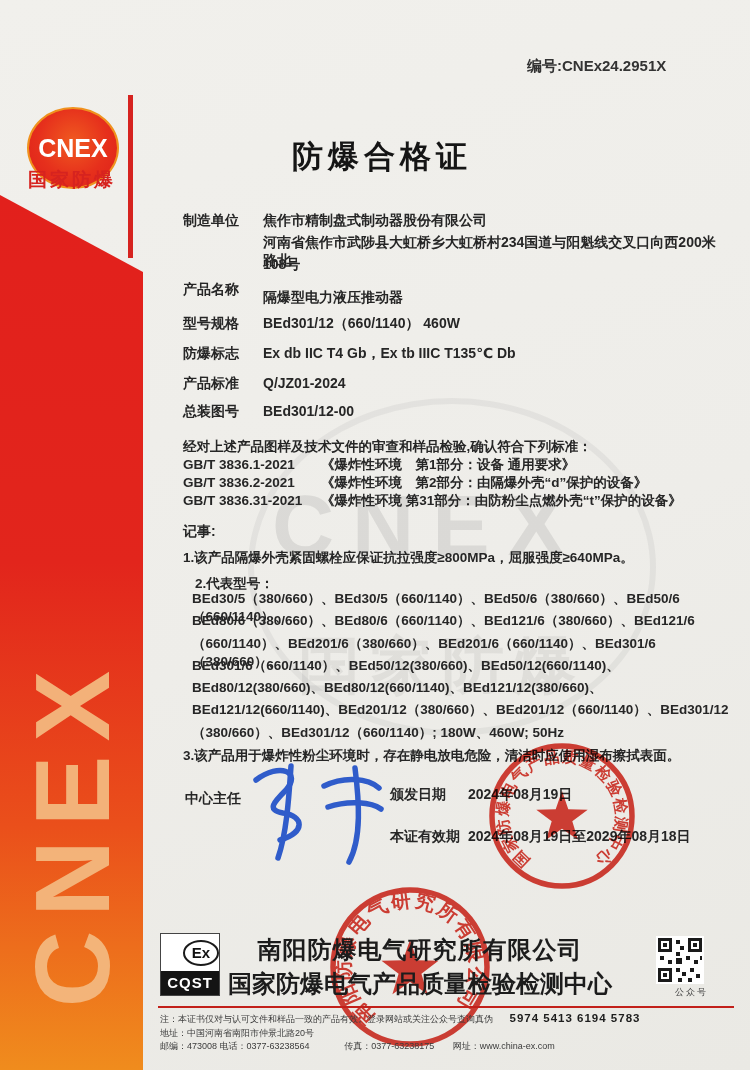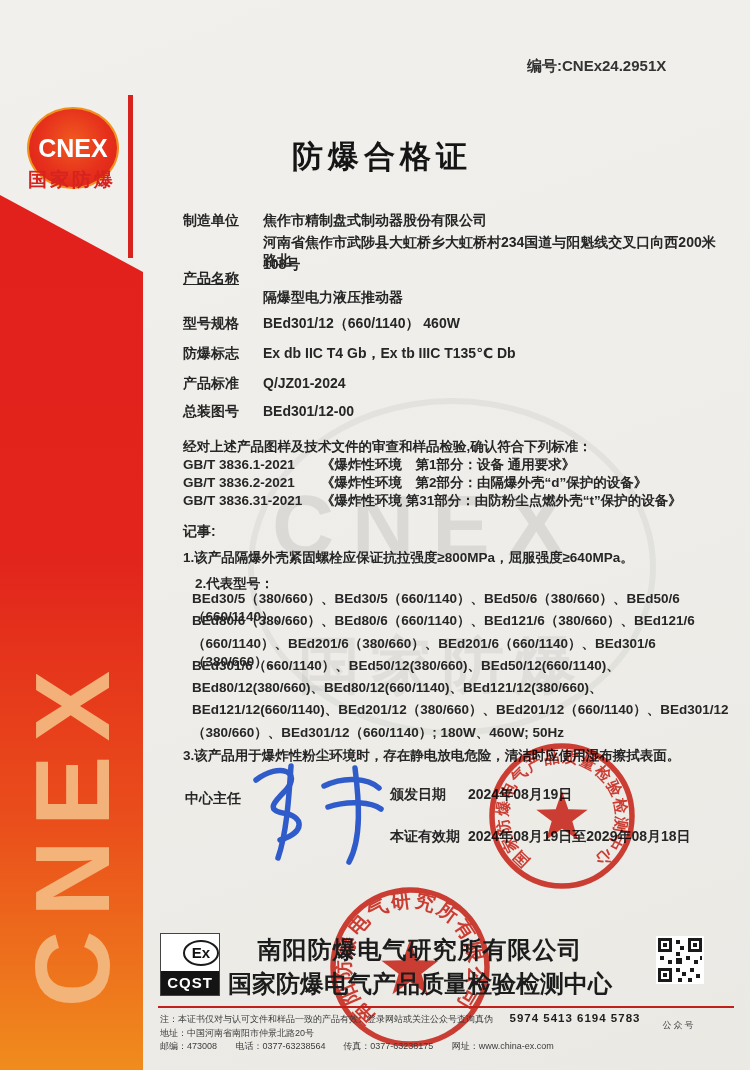--- a/index.html
+++ b/index.html
@@ -58,22 +58,22 @@
   .cqst-top{height:37px;display:flex;align-items:center;justify-content:flex-end;}
   .cqst-ex{width:36px;height:26px;border:2px solid #1a1a1a;border-radius:50%;display:flex;
         align-items:center;justify-content:center;font-size:15px;font-weight:700;color:#111;box-sizing:border-box;}
   .cqst-bottom{height:24px;background:#141414;color:#fff;text-align:center;font-size:15px;
         font-weight:700;line-height:24px;letter-spacing:1px;}
   .org1{left:220px;top:934px;width:400px;text-align:center;font-size:24px;font-weight:700;
         color:#1c1c1c;letter-spacing:1px;}
   .org2{left:195px;top:968px;width:450px;text-align:center;font-size:24px;font-weight:700;
         color:#1c1c1c;}
   .qr{left:656px;top:936px;}
-  .qr-caption{left:650px;top:986px;width:58px;text-align:center;font-size:9px;color:#444;
-        letter-spacing:2px;margin-top:33px;}
+  .qr-caption{left:650px;top:986px;width:58px;text-align:right;font-size:9px;color:#444;
+        letter-spacing:2px;}
   .divider{left:158px;top:1006px;width:576px;height:2px;background:#c2201a;}
 
   
   .foot{font-size:9px;color:#3c3c3c;}
   .verify{font-size:11.5px;font-weight:700;color:#1d1d1d;letter-spacing:1px;}
 </style>
 </head>
 <body>
 
 <div class="page">
@@ -94,21 +94,21 @@
 
   <div class="abs wm-circle"></div>
   <div class="abs wm-cnex">CNEX</div>
   <div class="abs wm-guojia">国家防爆</div>
 
   <div class="abs lbl" style="left:183px;top:212px;">制造单位</div>
   <div class="abs val" style="left:263px;top:212px;">焦作市精制盘式制动器股份有限公司</div>
   <div class="abs val" style="left:263px;top:234px;width:465px;">河南省焦作市武陟县大虹桥乡大虹桥村234国道与阳魁线交叉口向西200米路北</div>
   <div class="abs val" style="left:263px;top:256px;">108号</div>
 
-  <div class="abs lbl" style="left:183px;top:270px;text-decoration:underline;">产品名称</div>
+  <div class="abs lbl" style="left:183px;top:281px;">产品名称</div>
   <div class="abs val" style="left:263px;top:289px;">隔爆型电力液压推动器</div>
 
   <div class="abs lbl" style="left:183px;top:315px;">型号规格</div>
   <div class="abs val" style="left:263px;top:315px;">BEd301/12（660/1140） 460W</div>
 
   <div class="abs lbl" style="left:183px;top:345px;">防爆标志</div>
   <div class="abs val" style="left:263px;top:345px;">Ex db IIC T4 Gb，Ex tb IIIC T135℃ Db</div>
 
   <div class="abs lbl" style="left:183px;top:375px;">产品标准</div>
   <div class="abs val" style="left:263px;top:375px;">Q/JZ01-2024</div>
@@ -223,18 +223,18 @@
 
   <div class="abs divider"></div>
 
   <div class="abs foot" style="left:160px;top:1012px;">
     <span>注：本证书仅对与认可文件和样品一致的产品有效。登录网站或关注公众号查询真伪</span>
     <span class="verify" style="margin-left:14px;">5974 5413 6194 5783</span>
   </div>
   <div class="abs foot" style="left:160px;top:1027px;">地址：中国河南省南阳市仲景北路20号</div>
   <div class="abs foot" style="left:160px;top:1040px;">
     <span>邮编：473008</span>
-    <span style="margin-left:16px;text-align:right;">电话：0377-63238564</span>
-    <span style="margin-left:15px;">传真：0377-63238175</span>
+    <span style="text-align:right;">电话：0377-63238564</span>
+    <span style="margin-left:32px;">传真：0377-63238175</span>
     <span style="margin-left:16px;">网址：www.china-ex.com</span>
   </div>
 
 </div>
 
 </body></html>

